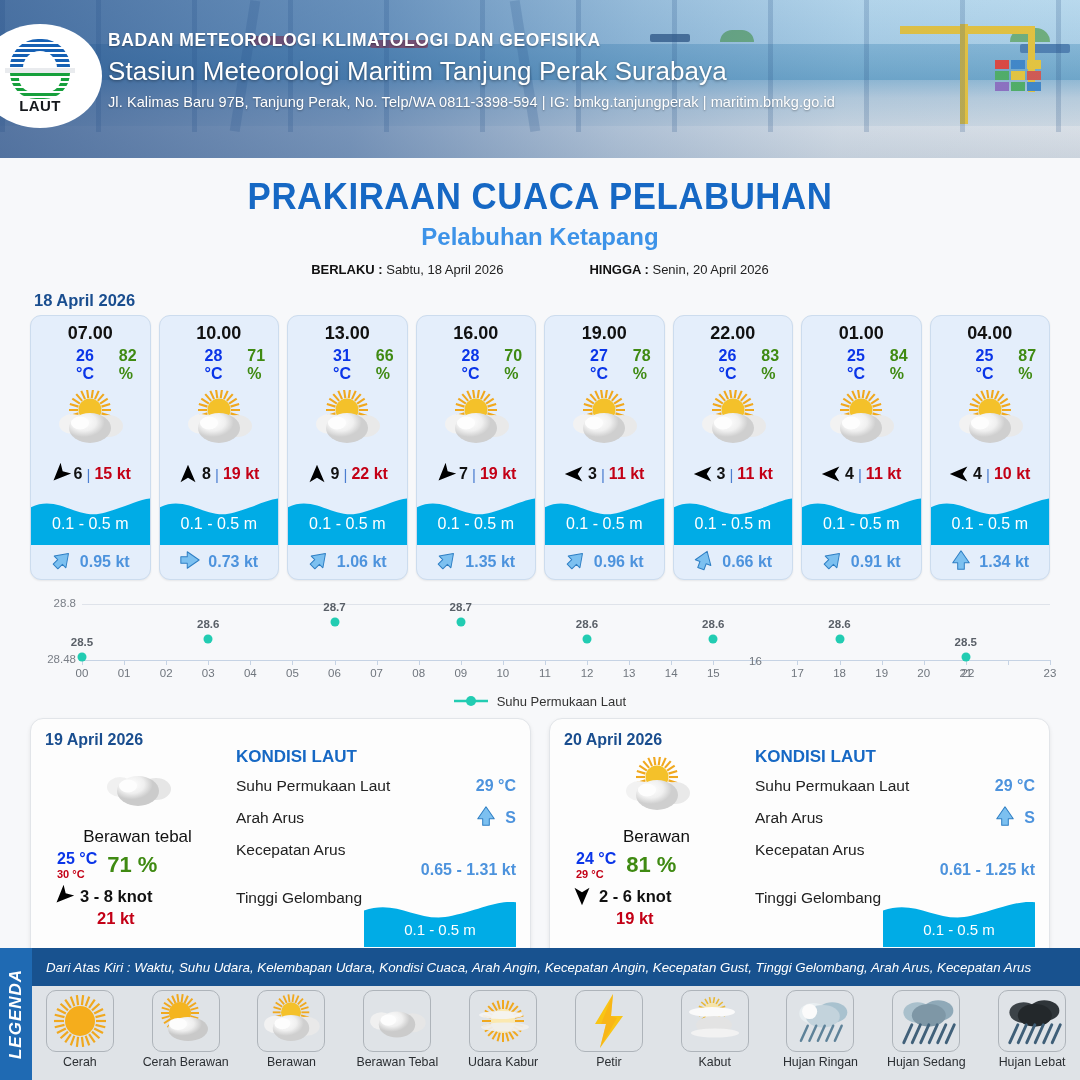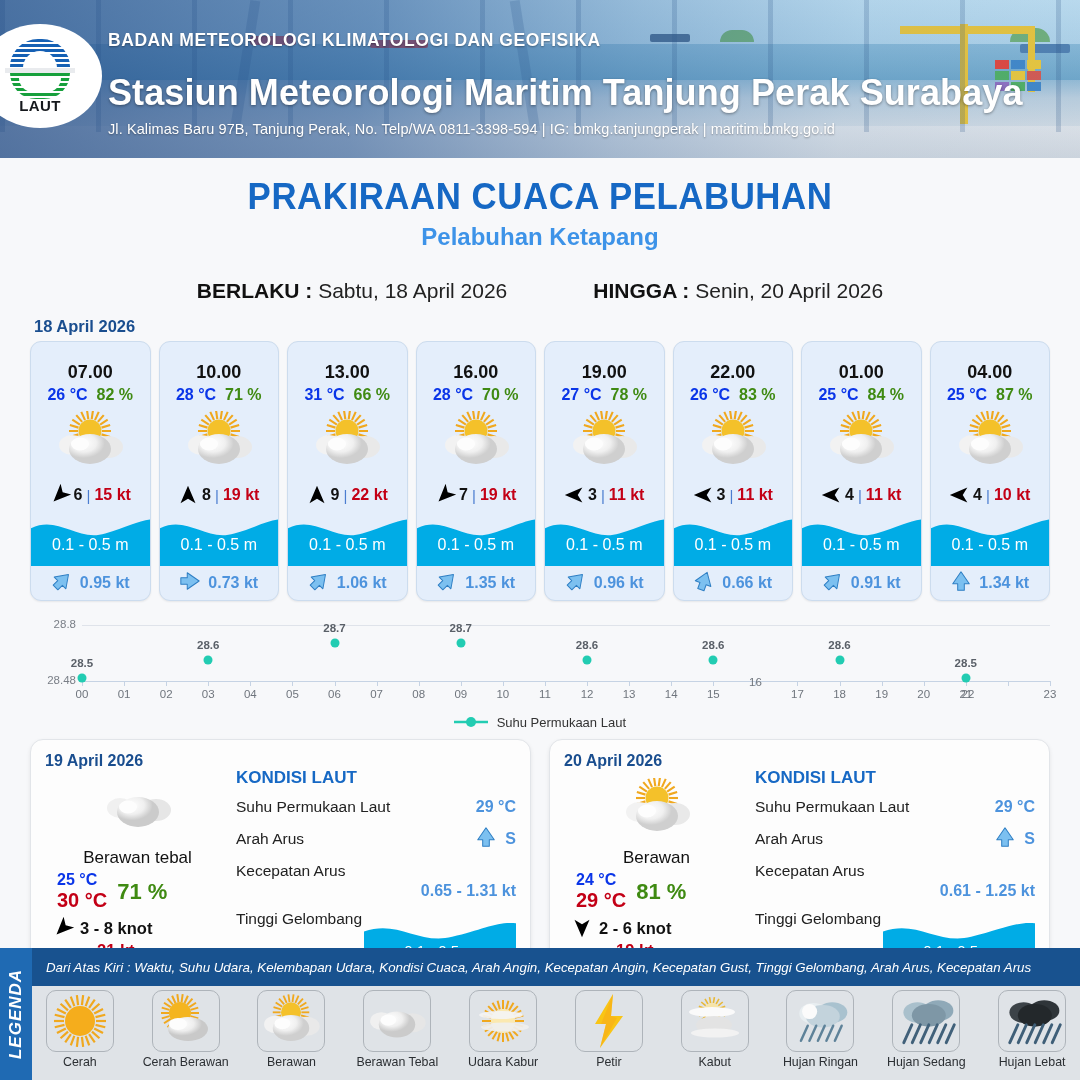--- a/index.html
+++ b/index.html
@@ -58,47 +58,47 @@
     background: repeating-linear-gradient(180deg,#17a03c 0px,#17a03c 3px,#ffffff 3px,#ffffff 5px);
   }
   .logo-wave { position:absolute; left:16px; top:41px; width:42px; height:14px;
     background:#ffffff; border-radius: 0 0 22px 22px; }
   .logo-txt { position:absolute; left:0; top:60px; width:74px; text-align:center;
     font-size:15px; font-weight:bold; color:#15181c; letter-spacing:.4px; }
 
   .hdr-text { position:absolute; left:108px; top:30px; z-index:5; }
   .hdr-l1 { font-size:17.5px; font-weight:bold; color:#ffffff; letter-spacing:.55px;
     text-shadow:0 1px 2px rgba(0,0,0,.35); }
-  .hdr-l2 { font-size:36px; font-weight:bold; color:#ffffff; margin-top:21px;
+  .hdr-l2 { font-size:26px; font-weight:normal; color:#ffffff; margin-top:5px;
     letter-spacing:.1px; text-shadow:0 1px 3px rgba(0,0,0,.40); }
   .hdr-l3 { font-size:14.5px; color:#ffffff; margin-top:7px; letter-spacing:.1px;
     text-shadow:0 1px 2px rgba(0,0,0,.35); }
 
   
   .title-wrap { text-align:center; margin-top:18px; }
   .title-main {
     font-size:37px; font-weight:bold; color:#1668c4; letter-spacing:.6px;
     font-stretch:condensed; transform: scaleX(.94); 
   }
   .title-sub { font-size:24px; font-weight:bold; color:#3d93e8; margin-top:5px; }
 
-  .validity { display:flex; justify-content:center; gap:86px; margin-top:28px; font-size:21px; }
+  .validity { display:flex; justify-content:center; gap:86px; margin-top:11px; font-size:13px; }
   .validity b { color:#111; font-weight:bold; }
   .validity span { color:#222; }
 
   
   .date-label { margin:14px 12px 5px 34px; font-size:16.5px; font-weight:bold; color:#1a4e8f; }
   .cards { display:flex; gap:8px; padding:0 30px; }
   .card {
     width:128px; background:#e4eefb; border:1px solid #ccdcee;
     border-radius:11px; overflow:hidden; position:relative;
     box-shadow:0 1px 2px rgba(0,0,0,.07);
   }
-  .c-time { text-align:center; font-size:18px; font-weight:bold; color:#111; padding-top:20px; }
-  .c-tr { display:flex; justify-content:center; gap:9px; margin-top:3px; }
+  .c-time { text-align:center; font-size:18px; font-weight:bold; color:#111; padding-top:7px; }
+  .c-tr { display:flex; gap:9px; margin-top:3px;padding-left:45px; }
   .c-temp { font-size:16px; font-weight:bold; color:#0a35e8; }
   .c-hum { font-size:16px; font-weight:bold; color:#3f8a12; }
   .c-ico { height:74px; display:flex; align-items:center; justify-content:center; }
   .c-wind { display:flex; align-items:center; justify-content:center; gap:4px; height:34px; }
   .w-arrow { width:20px; height:20px; display:block; }
   .c-dir { font-size:16px; font-weight:bold; color:#111; }
   .c-bar { color:#4b7dd0; font-size:15px; }
   .c-kt { font-size:16px; font-weight:bold; color:#c30016; }
   .c-wave { position:relative; height:54px; }
   .c-wave svg { position:absolute; left:0; top:0; }
@@ -130,21 +130,21 @@
     box-shadow:0 2px 4px rgba(0,0,0,.08); padding:12px 14px 14px; position:relative;
     height:248px; display:flex;
   }
   .d-left { width:185px; position:relative; }
   .d-date { font-size:16px; font-weight:bold; color:#1a4e8f; }
   .d-ico { height:68px; display:flex; align-items:center; justify-content:center; margin-top:4px; }
   .d-cond { text-align:center; font-size:17px; color:#111; margin-top:6px; }
   .d-temps { display:flex; align-items:center; gap:10px; margin-top:3px; padding-left:12px; }
   .d-tcol { display:flex; flex-direction:column; }
   .d-tmin { font-size:16px; font-weight:bold; color:#0a35e8; }
-  .d-tmax { font-size:20px; font-weight:bold; color:#c30016; }
+  .d-tmax { font-size:11px; font-weight:bold; color:#c30016; }
   .d-hum { font-size:22px; font-weight:bold; color:#3f8a12; }
   .d-wind { display:flex; align-items:center; gap:7px; margin-top:6px; padding-left:8px; }
   .d-wtxt { font-size:16.5px; font-weight:bold; color:#111; }
   .d-gust { font-size:16.5px; font-weight:bold; color:#c30016; margin-top:3px; padding-left:52px; }
 
   .d-right { flex:1; position:relative; padding-left:6px; }
   .d-h { font-size:17px; font-weight:bold; color:#1668c4; margin-top:16px; }
   .d-row { display:flex; justify-content:space-between; align-items:center; margin-top:10px; }
   .d-k { font-size:15.5px; color:#222; }
   .d-v { font-size:16px; font-weight:bold; color:#4d93dd; }

